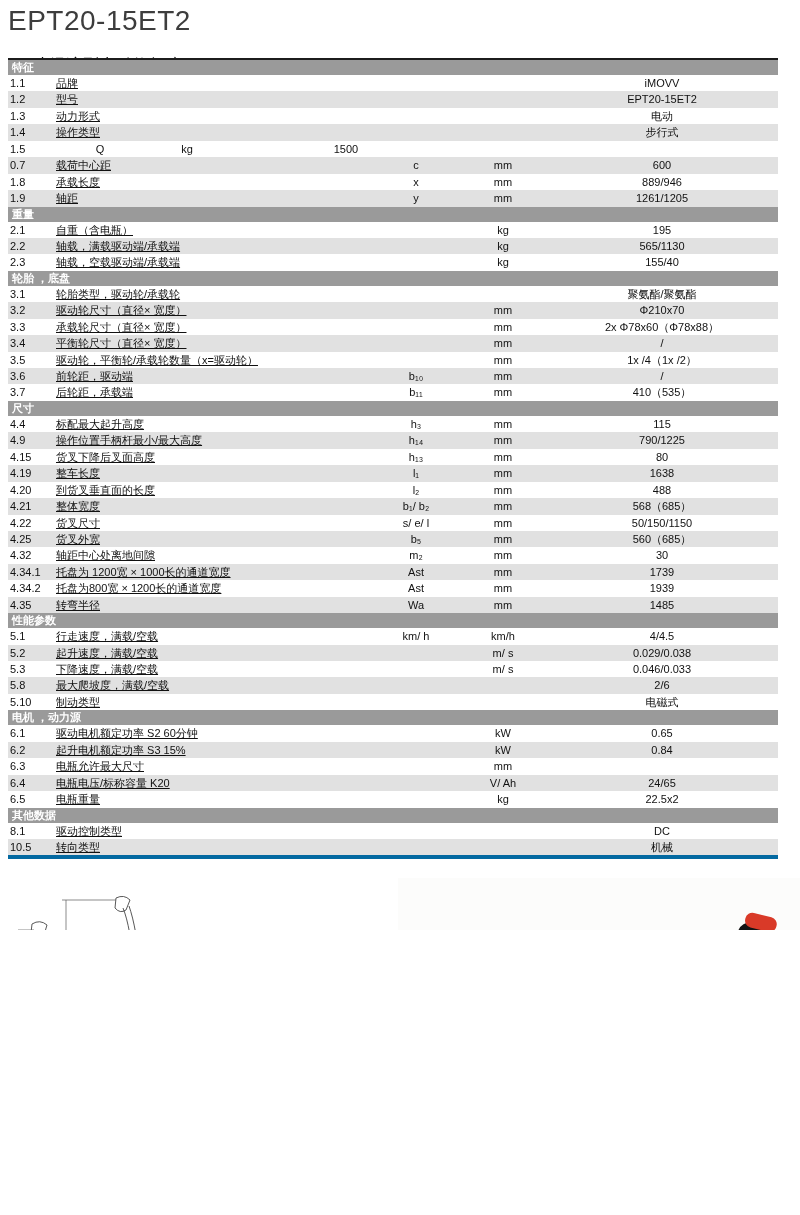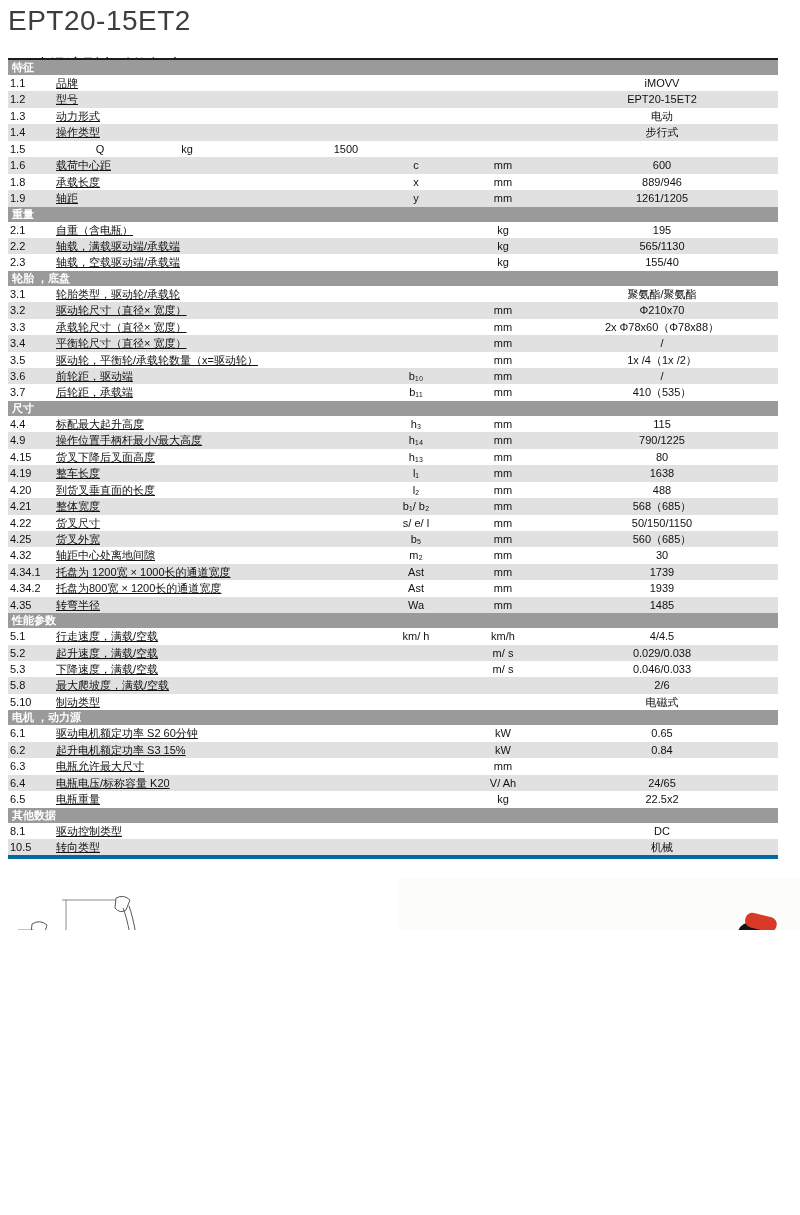--- a/index.html
+++ b/index.html
@@ -69,21 +69,21 @@
         <div class="cell unit"></div>
         <div class="cell value">步行式</div>
       </div>
       <div class="row">
         <div class="cell id">1.5</div>
         <div class="cell symbol">Q</div>
         <div class="cell unit">kg</div>
         <div class="cell value">1500</div>
       </div>
       <div class="row alt">
-        <div class="cell id">1.6</div>
+        <div class="cell id">0.7</div>
         <div class="cell name">载荷中心距</div>
         <div class="cell symbol">c</div>
         <div class="cell unit">mm</div>
         <div class="cell value">600</div>
       </div>
       <div class="row">
         <div class="cell id">1.8</div>
         <div class="cell name">承载长度</div>
         <div class="cell symbol">x</div>
         <div class="cell unit">mm</div>

